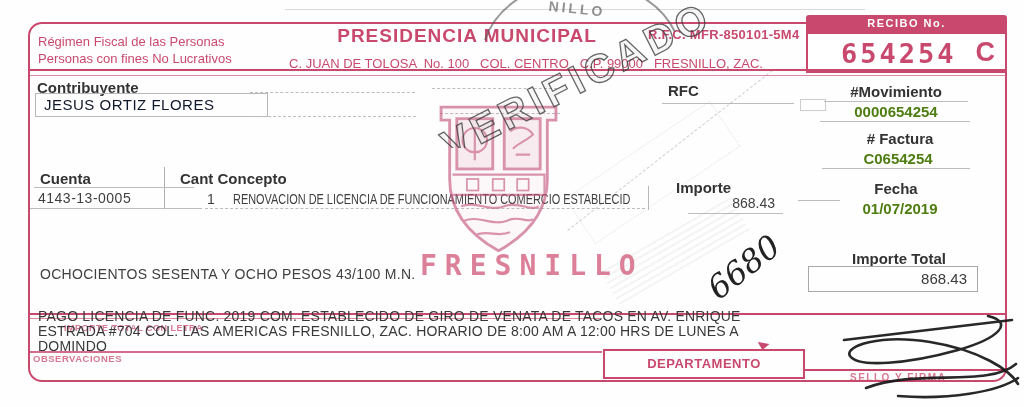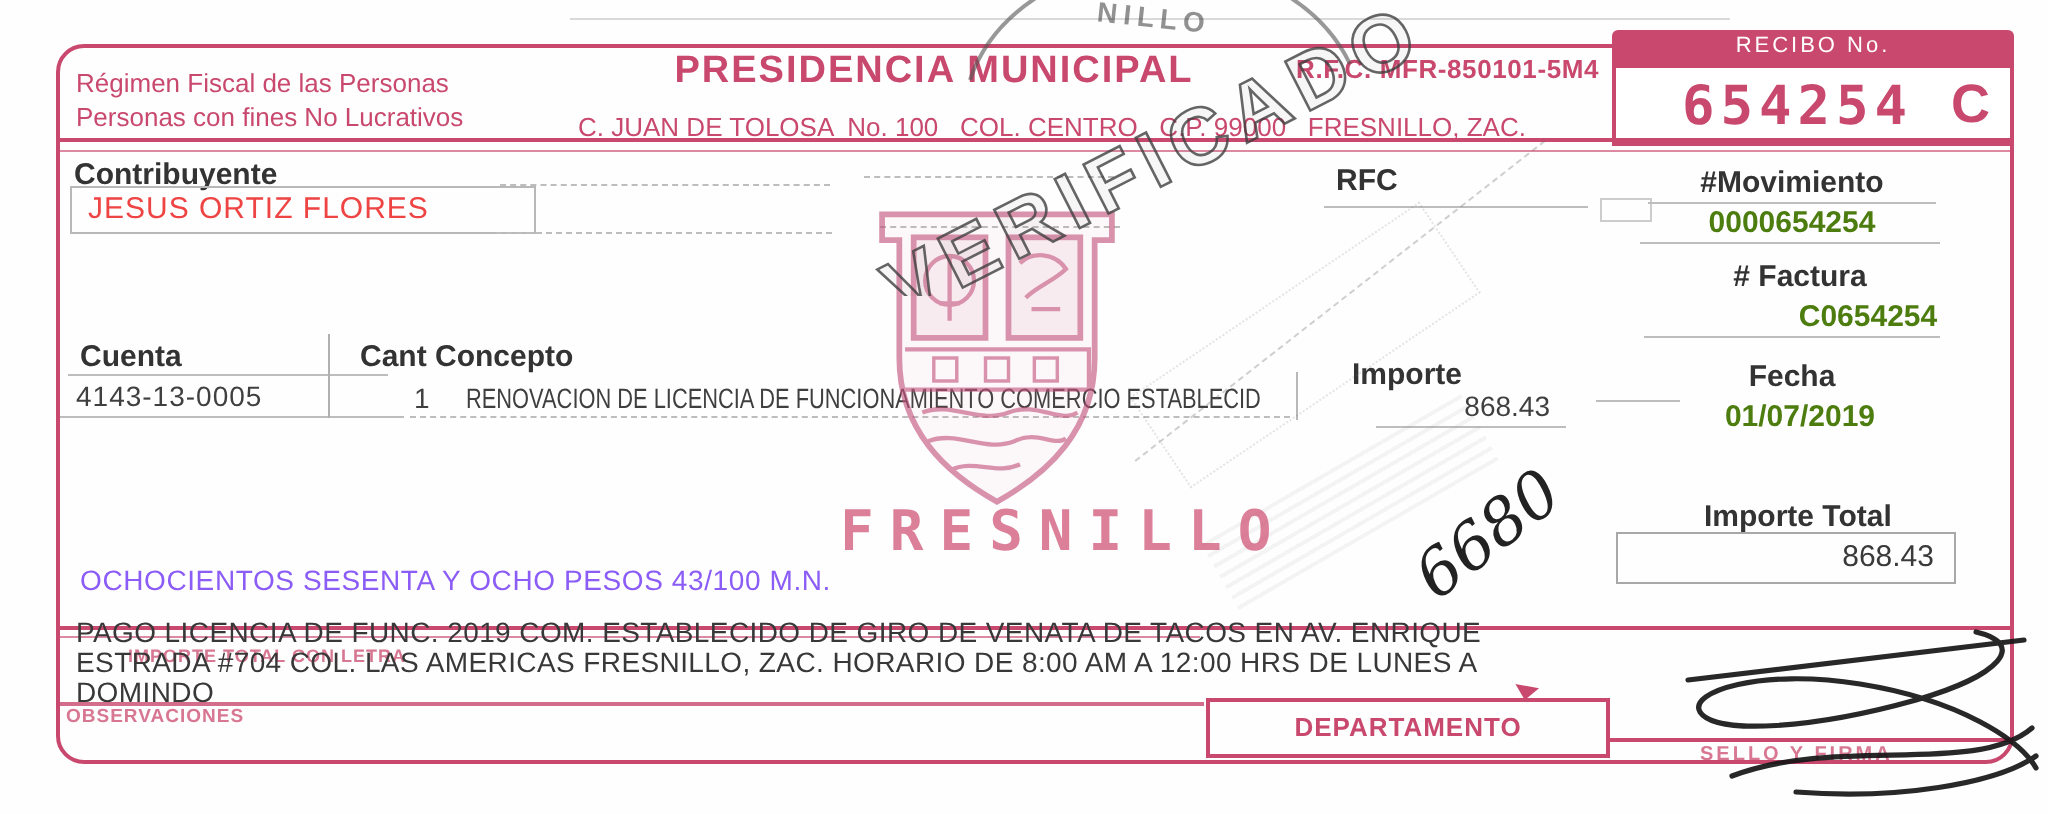--- a/index.html
+++ b/index.html
@@ -20,38 +20,38 @@
   .scan-top-line{left:285px;top:9px;width:580px;border-top:1.5px solid #d9d9d9;height:0;}
 
   .regimen{left:38px;top:33px;font-size:13px;line-height:17px;color:var(--pink);}
   .title1{left:322px;top:25px;width:290px;text-align:center;font-size:19px;font-weight:bold;letter-spacing:1px;color:var(--pink);}
   .title2{left:322px;top:42px;width:290px;text-align:center;font-size:13.5px;font-weight:bold;letter-spacing:.4px;color:var(--pink);}
   .address{left:252px;top:56px;width:548px;text-align:center;font-size:13px;color:var(--pink);white-space:pre;}
   .rfc-header{left:648px;top:27px;font-size:13px;font-weight:bold;color:var(--pink);letter-spacing:.3px;}
 
   .recibo-box{left:806px;top:15px;width:201px;height:58px;}
   .recibo-bar{position:absolute;left:0;top:0;right:0;height:17px;background:var(--pink);color:#fff;
-    font-size:11px;font-weight:normal;text-align:center;line-height:17px;letter-spacing:1.5px;border-radius:3px 3px 0 0;}
+    font-size:11px;font-weight:bold;text-align:center;line-height:17px;letter-spacing:1.5px;border-radius:3px 3px 0 0;}
   .recibo-num-area{position:absolute;left:0;top:17px;right:0;bottom:0;background:#fff;border:2.5px solid var(--pink);}
   .recibo-number{position:absolute;left:33px;top:4px;font-family:"DejaVu Sans Mono",monospace;font-weight:bold;
     font-size:27px;letter-spacing:3px;color:var(--pink);}
   .recibo-series{position:absolute;right:10px;top:3px;font-size:27px;font-weight:bold;color:var(--pink);}
 
   .label-black{font-size:15px;font-weight:bold;color:#333;}
   .value-black{font-size:14px;color:#3f3f3f;}
 
   .contrib-box{left:35px;top:93px;width:233px;height:24px;border:1.5px solid #b8b8b8;}
-  .contrib-value{padding-left:8px;font-size:15px;line-height:22px;letter-spacing:.5px;color:#ef4444;}
+  .contrib-value{padding-left:8px;font-size:15px;line-height:22px;letter-spacing:.5px;color:#0f172a;}
 
   .col-right-label{width:140px;text-align:center;font-size:15px;font-weight:bold;color:#333;}
   .col-right-value{width:140px;text-align:center;font-size:15px;font-weight:bold;color:#4d7c0f;}
 
   .concepto-text{font-size:14px;color:#3f3f3f;white-space:nowrap;transform:scaleX(.78);transform-origin:left center;}
 
-  .words{left:40px;top:266px;font-size:14px;letter-spacing:.3px;color:#8b5cf6;margin-top:16px;}
+  .words{left:40px;top:266px;font-size:14px;letter-spacing:.3px;color:#404040;}
 
   .fresnillo-stamp{left:420px;top:249px;font-family:"DejaVu Sans Mono",monospace;font-weight:bold;
     font-size:28px;letter-spacing:8px;color:rgba(207,77,112,.72);}
 
   .itotal-box{left:808px;top:266px;width:170px;height:26px;border:1.5px solid #a8a8a8;}
   .itotal-value{text-align:right;padding-right:10px;font-size:15px;line-height:24px;color:#3a3a3a;}
 
   .hand-number{left:703px;top:248px;font-size:32px;font-family:"DejaVu Serif",serif;font-style:italic;
     color:#222;transform:rotate(-38deg);}
 
@@ -107,21 +107,21 @@
   <div class="abs label-black" style="left:668px;top:82px;">RFC</div>
   <div class="abs hairline" style="left:662px;top:103px;width:132px;"></div>
   <div class="abs" style="left:800px;top:99px;width:26px;height:12px;border:1px solid #cccccc;"></div>
 
   <div class="abs col-right-label" style="left:826px;top:83px;">#Movimiento</div>
   <div class="abs hairline" style="left:824px;top:101px;width:144px;"></div>
   <div class="abs col-right-value" style="left:826px;top:103px;">0000654254</div>
   <div class="abs hairline" style="left:820px;top:121px;width:150px;"></div>
 
   <div class="abs col-right-label" style="left:830px;top:130px;"># Factura</div>
-  <div class="abs col-right-value" style="left:864px;top:150px;">C0654254</div>
+  <div class="abs col-right-value" style="left:828px;top:150px;">C0654254</div>
   <div class="abs hairline" style="left:822px;top:168px;width:148px;"></div>
 
   <div class="abs col-right-label" style="left:826px;top:180px;">Fecha</div>
   <div class="abs hairline" style="left:798px;top:200px;width:42px;"></div>
   <div class="abs col-right-value" style="left:830px;top:200px;">01/07/2019</div>
 
   <div class="abs label-black" style="left:40px;top:170px;">Cuenta</div>
   <div class="abs hairline" style="left:34px;top:187px;width:160px;"></div>
   <div class="abs value-black" style="left:38px;top:190px;letter-spacing:.5px;">4143-13-0005</div>
   <div class="abs hairline" style="left:30px;top:208px;width:172px;"></div>

